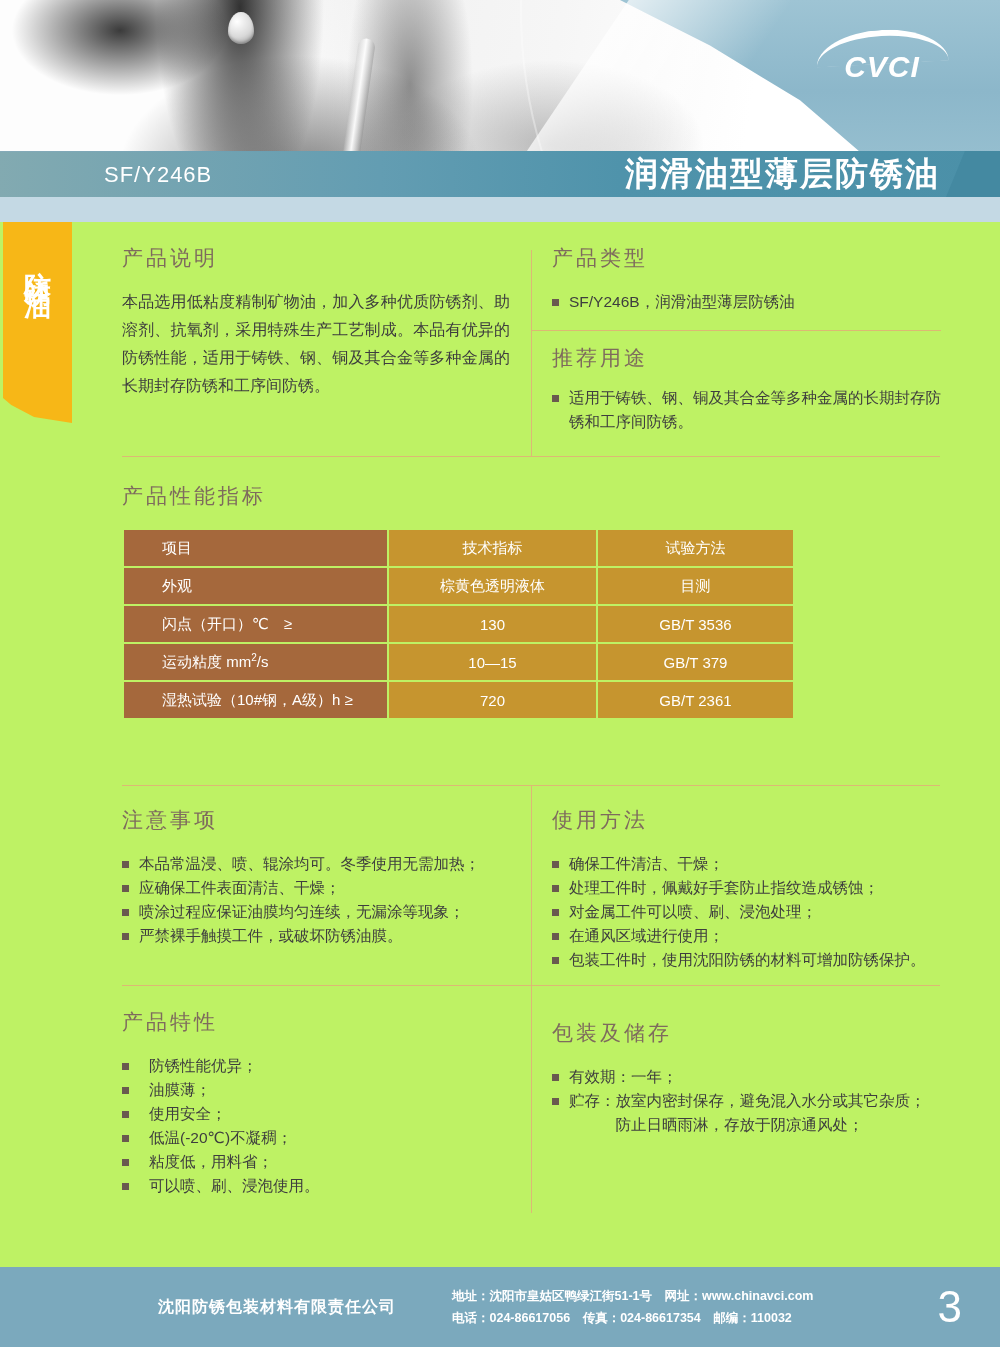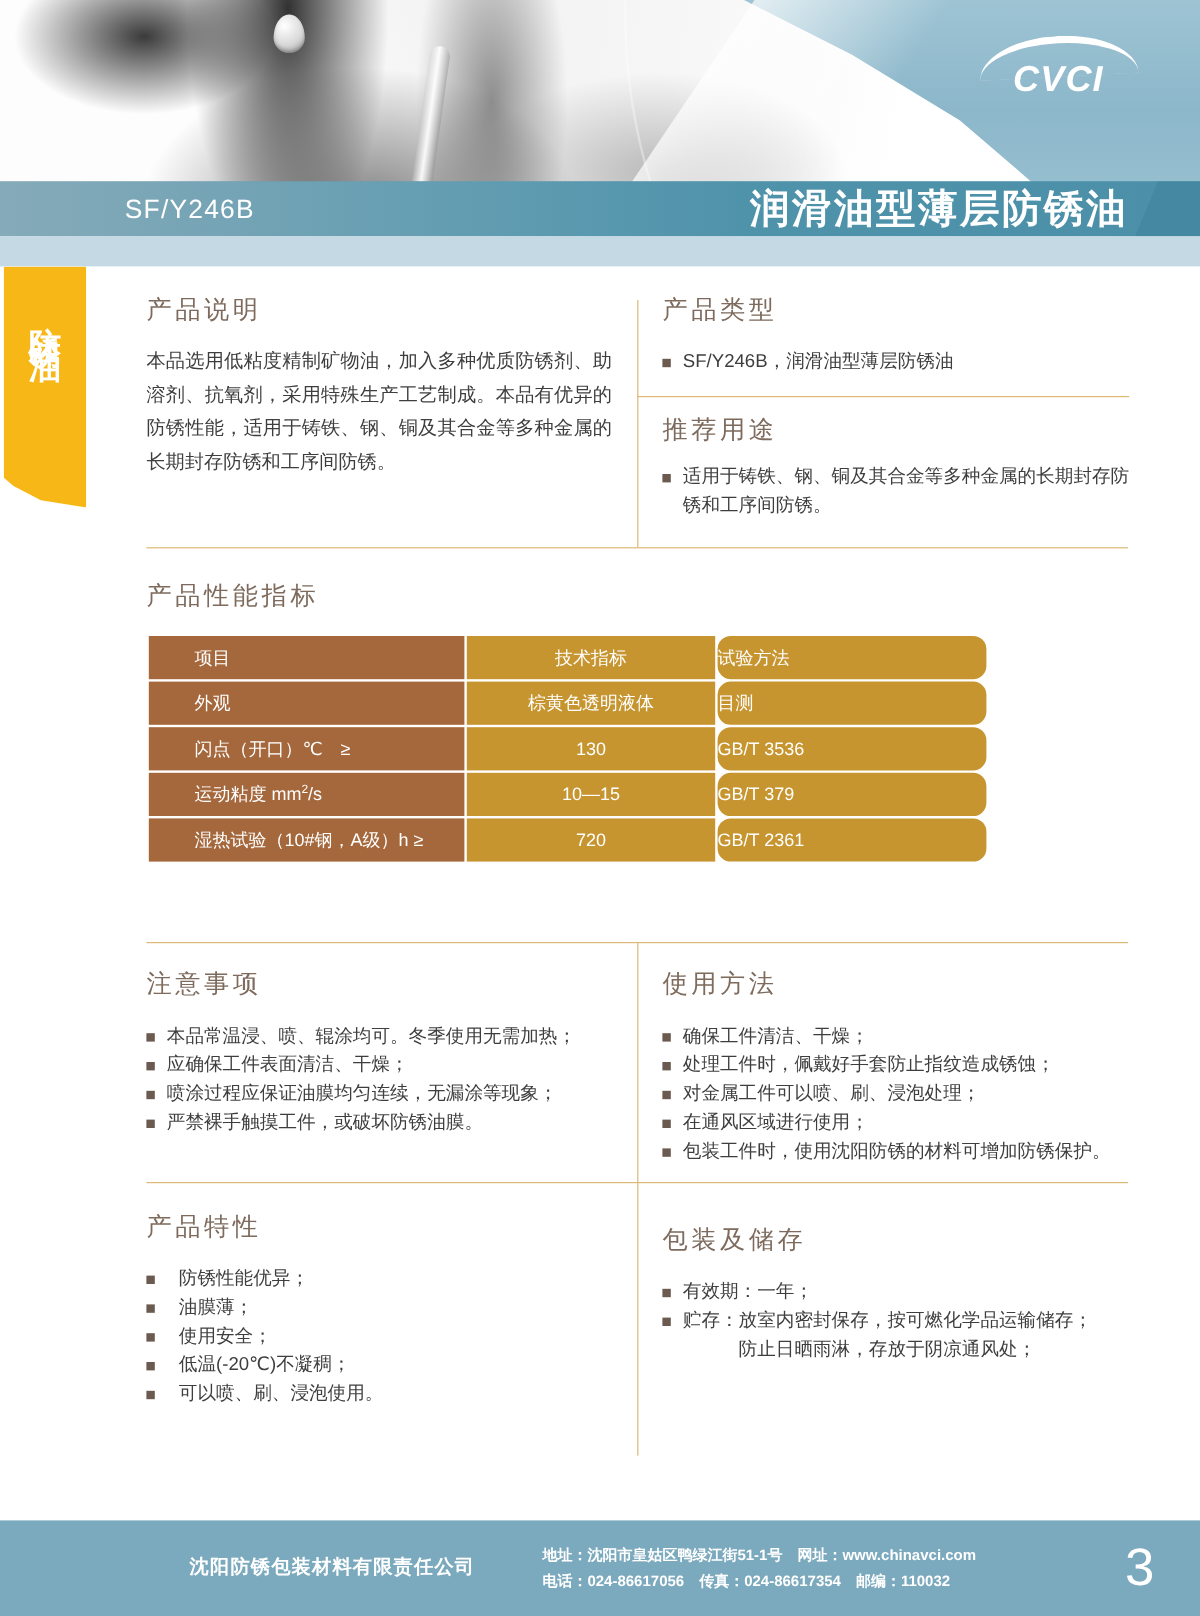--- a/index.html
+++ b/index.html
@@ -1,18 +1,18 @@
 <!DOCTYPE html>
 <html><head>
 <meta charset="utf-8">
 <style>
   * { margin:0; padding:0; box-sizing:border-box; }
   html,body { background:#e9e9e9; }
   body { font-family:"Liberation Sans","DejaVu Sans",sans-serif; }
-  .page { position:relative; width:1000px; height:1347px; background:#ffffff; margin:0 auto; overflow:hidden; }
+  .page { position:relative; width:1000px; height:1347px; background:#bef264; margin:0 auto; overflow:hidden; }
 
   
   .header { position:absolute; top:0; left:0; width:1000px; height:152px; overflow:hidden; background:#f1f1f1; }
   .photo {
     position:absolute; inset:0;
     background:
       radial-gradient(ellipse 150px 90px at 12% 20%, rgba(10,10,10,.80), rgba(10,10,10,0) 72%),
       radial-gradient(ellipse 120px 300px at 24% 5%, rgba(15,15,15,.85), rgba(15,15,15,0) 70%),
       radial-gradient(ellipse 90px 240px at 41% 55%, rgba(60,60,60,.55), rgba(60,60,60,0) 70%),
       radial-gradient(ellipse 260px 170px at 30% 115%, rgba(25,25,25,.55), rgba(25,25,25,0) 70%),
@@ -69,21 +69,21 @@
   .sq { flex:0 0 auto; width:7px; height:7px; background:#6a5a4f; margin:9px 10px 0 0; }
   .li-wide .sq { margin-right:20px; }
   .lbl { flex:0 0 auto; }
   .lines { flex:1; }
 
   
   .perf-table { position:absolute; left:122px; top:528px; border-collapse:separate; border-spacing:2px; }
   .perf-table td { height:36px; color:#ffffff; font-size:15px; vertical-align:middle; }
   .perf-table .c1 { width:263px; background:#a5683c; text-align:left; padding-left:38px; }
   .perf-table .c2 { width:207px; background:#c6952f; text-align:center; }
-  .perf-table .c3 { width:224px; background:#c6952f; text-align:left;border-radius:11px; }
+  .perf-table .c3 { width:195px; background:#c6952f; text-align:center; }
   .perf-table sup { font-size:10px; }
 
   
   .footer { position:absolute; left:0; top:1267px; width:1000px; height:80px; background:#7ba9bd; }
   .footer-company { position:absolute; left:158px; top:0; height:83px; line-height:80px;
     color:#ffffff; font-size:16px; font-weight:bold; letter-spacing:1px; }
   .footer-contact { position:absolute; left:452px; top:50%; transform:translateY(-50%);
     color:#ffffff; font-size:12.5px; font-weight:bold; line-height:22px; }
   .footer-page { position:absolute; right:38px; top:50%; transform:translateY(-50%);
     color:#ffffff; font-size:44px; font-weight:300; }
@@ -246,37 +246,41 @@
       <div class="li li-wide">
           <span class="sq"></span>
           <span>使用安全；</span>
         </div>
       <div class="li li-wide">
           <span class="sq"></span>
           <span>低温(-20℃)不凝稠；</span>
         </div>
       <div class="li li-wide">
           <span class="sq"></span>
+          <span>粘度低，用料省；</span>
+        </div>
+      <div class="li li-wide">
+          <span class="sq"></span>
           <span>可以喷、刷、浸泡使用。</span>
         </div>
     </div>
   </div>
 
   <div class="sec" style="left:552px; top:1008px; width:410px;margin-top:11px;">
     <div class="sec-title">包装及储存</div>
     <div class="list">
       <div class="li">
         <span class="sq"></span>
         <span>有效期：一年；</span>
       </div>
       <div class="li">
         <span class="sq"></span>
         <span class="lbl">贮存：</span>
         <div class="lines">
-          <div>放室内密封保存，按可燃化学品运输储存；</div>
+          <div>放室内密封保存，避免混入水分或其它杂质；</div>
           <div>防止日晒雨淋，存放于阴凉通风处；</div>
         </div>
       </div>
     </div>
   </div>
 
   <div class="footer">
     <span class="footer-company">沈阳防锈包装材料有限责任公司</span>
     <div class="footer-contact">
       <div>地址：沈阳市皇姑区鸭绿江街51-1号　网址：www.chinavci.com</div>

